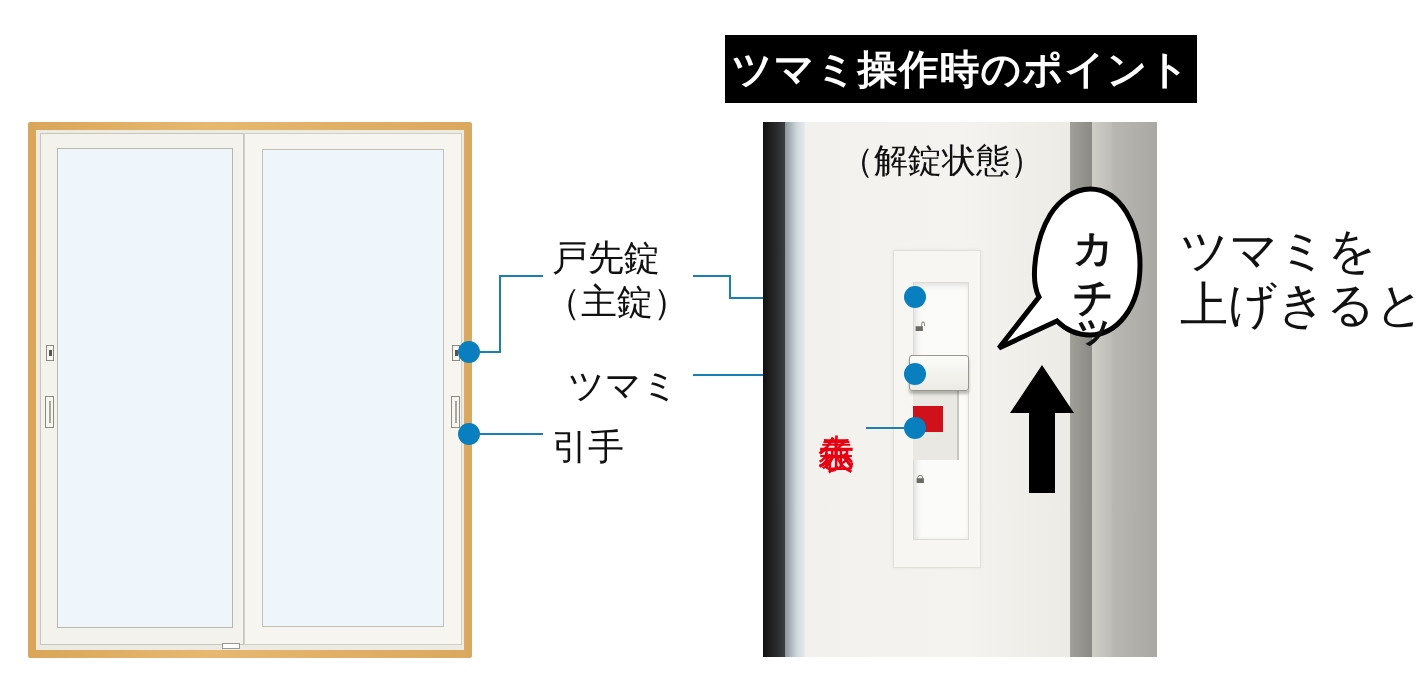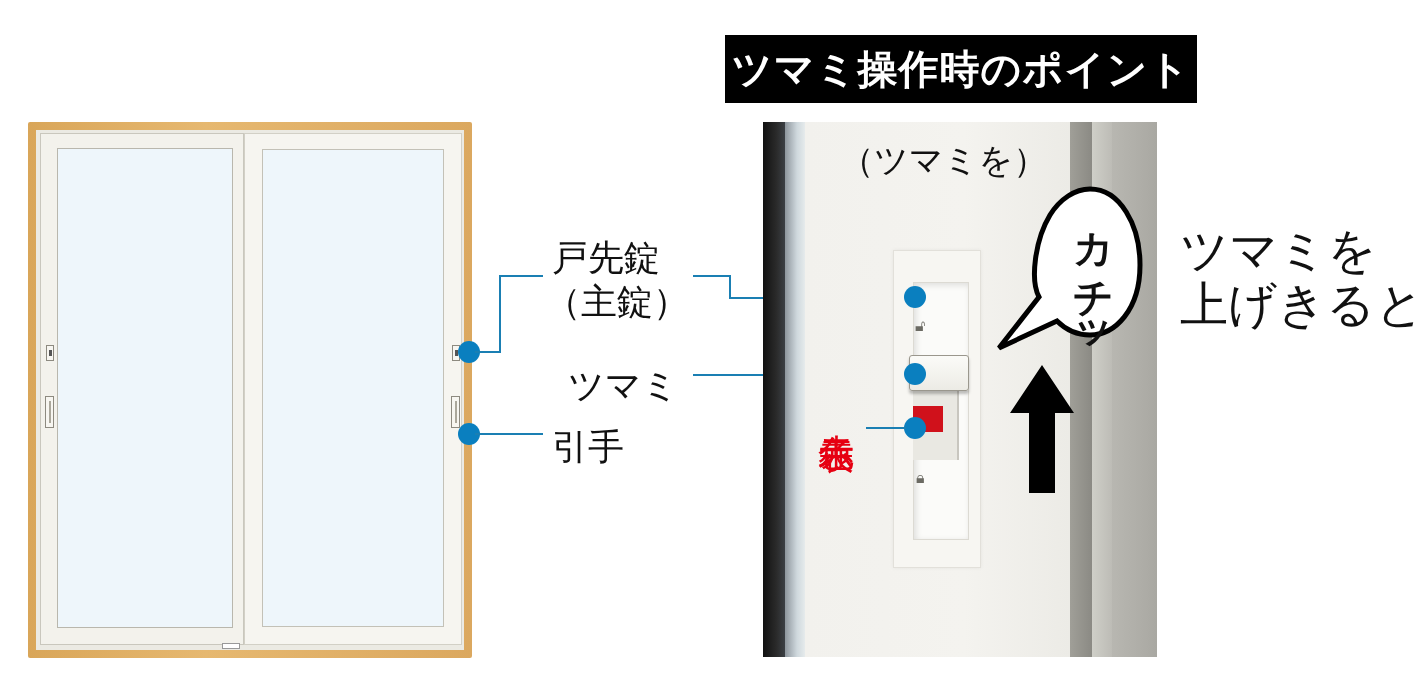--- a/index.html
+++ b/index.html
@@ -168,21 +168,21 @@
 
   <div class="lock-plate"></div>
   <div class="lock-slot"></div>
   <span class="padlock-icon" style="left:152px;top:196px;">🔓︎</span>
   <div class="knob-track"></div>
   <div class="red-indicator"></div>
   <div class="knob"></div>
   <span class="padlock-icon" style="left:153px;top:348px;">🔒︎</span>
 </div>
 
-<div class="abs status-text">（ツマミを）</div>
+<div class="abs status-text">（解錠状態）</div>
 
 <div class="abs dot" style="left:904px;top:286px;"></div>
 <div class="abs dot" style="left:904px;top:363px;"></div>
 <div class="abs dot" style="left:904px;top:417px;"></div>
 <div class="abs line" style="left:866px;top:427px;width:40px;height:2px;"></div>
 
 <div class="abs red-label">赤色表示</div>
 
 <svg class="bubble-svg" width="150" height="175" viewBox="0 0 150 175">
   <path d="M95 4 C125 4 145 40 145 80 C145 125 120 150 95 150 C80 150 70 144 62 136 L4 163 L44 112 C35 95 40 55 55 30 C65 14 80 4 95 4 Z" fill="#ffffff" stroke="#000" stroke-width="5" stroke-linejoin="miter"></path>

